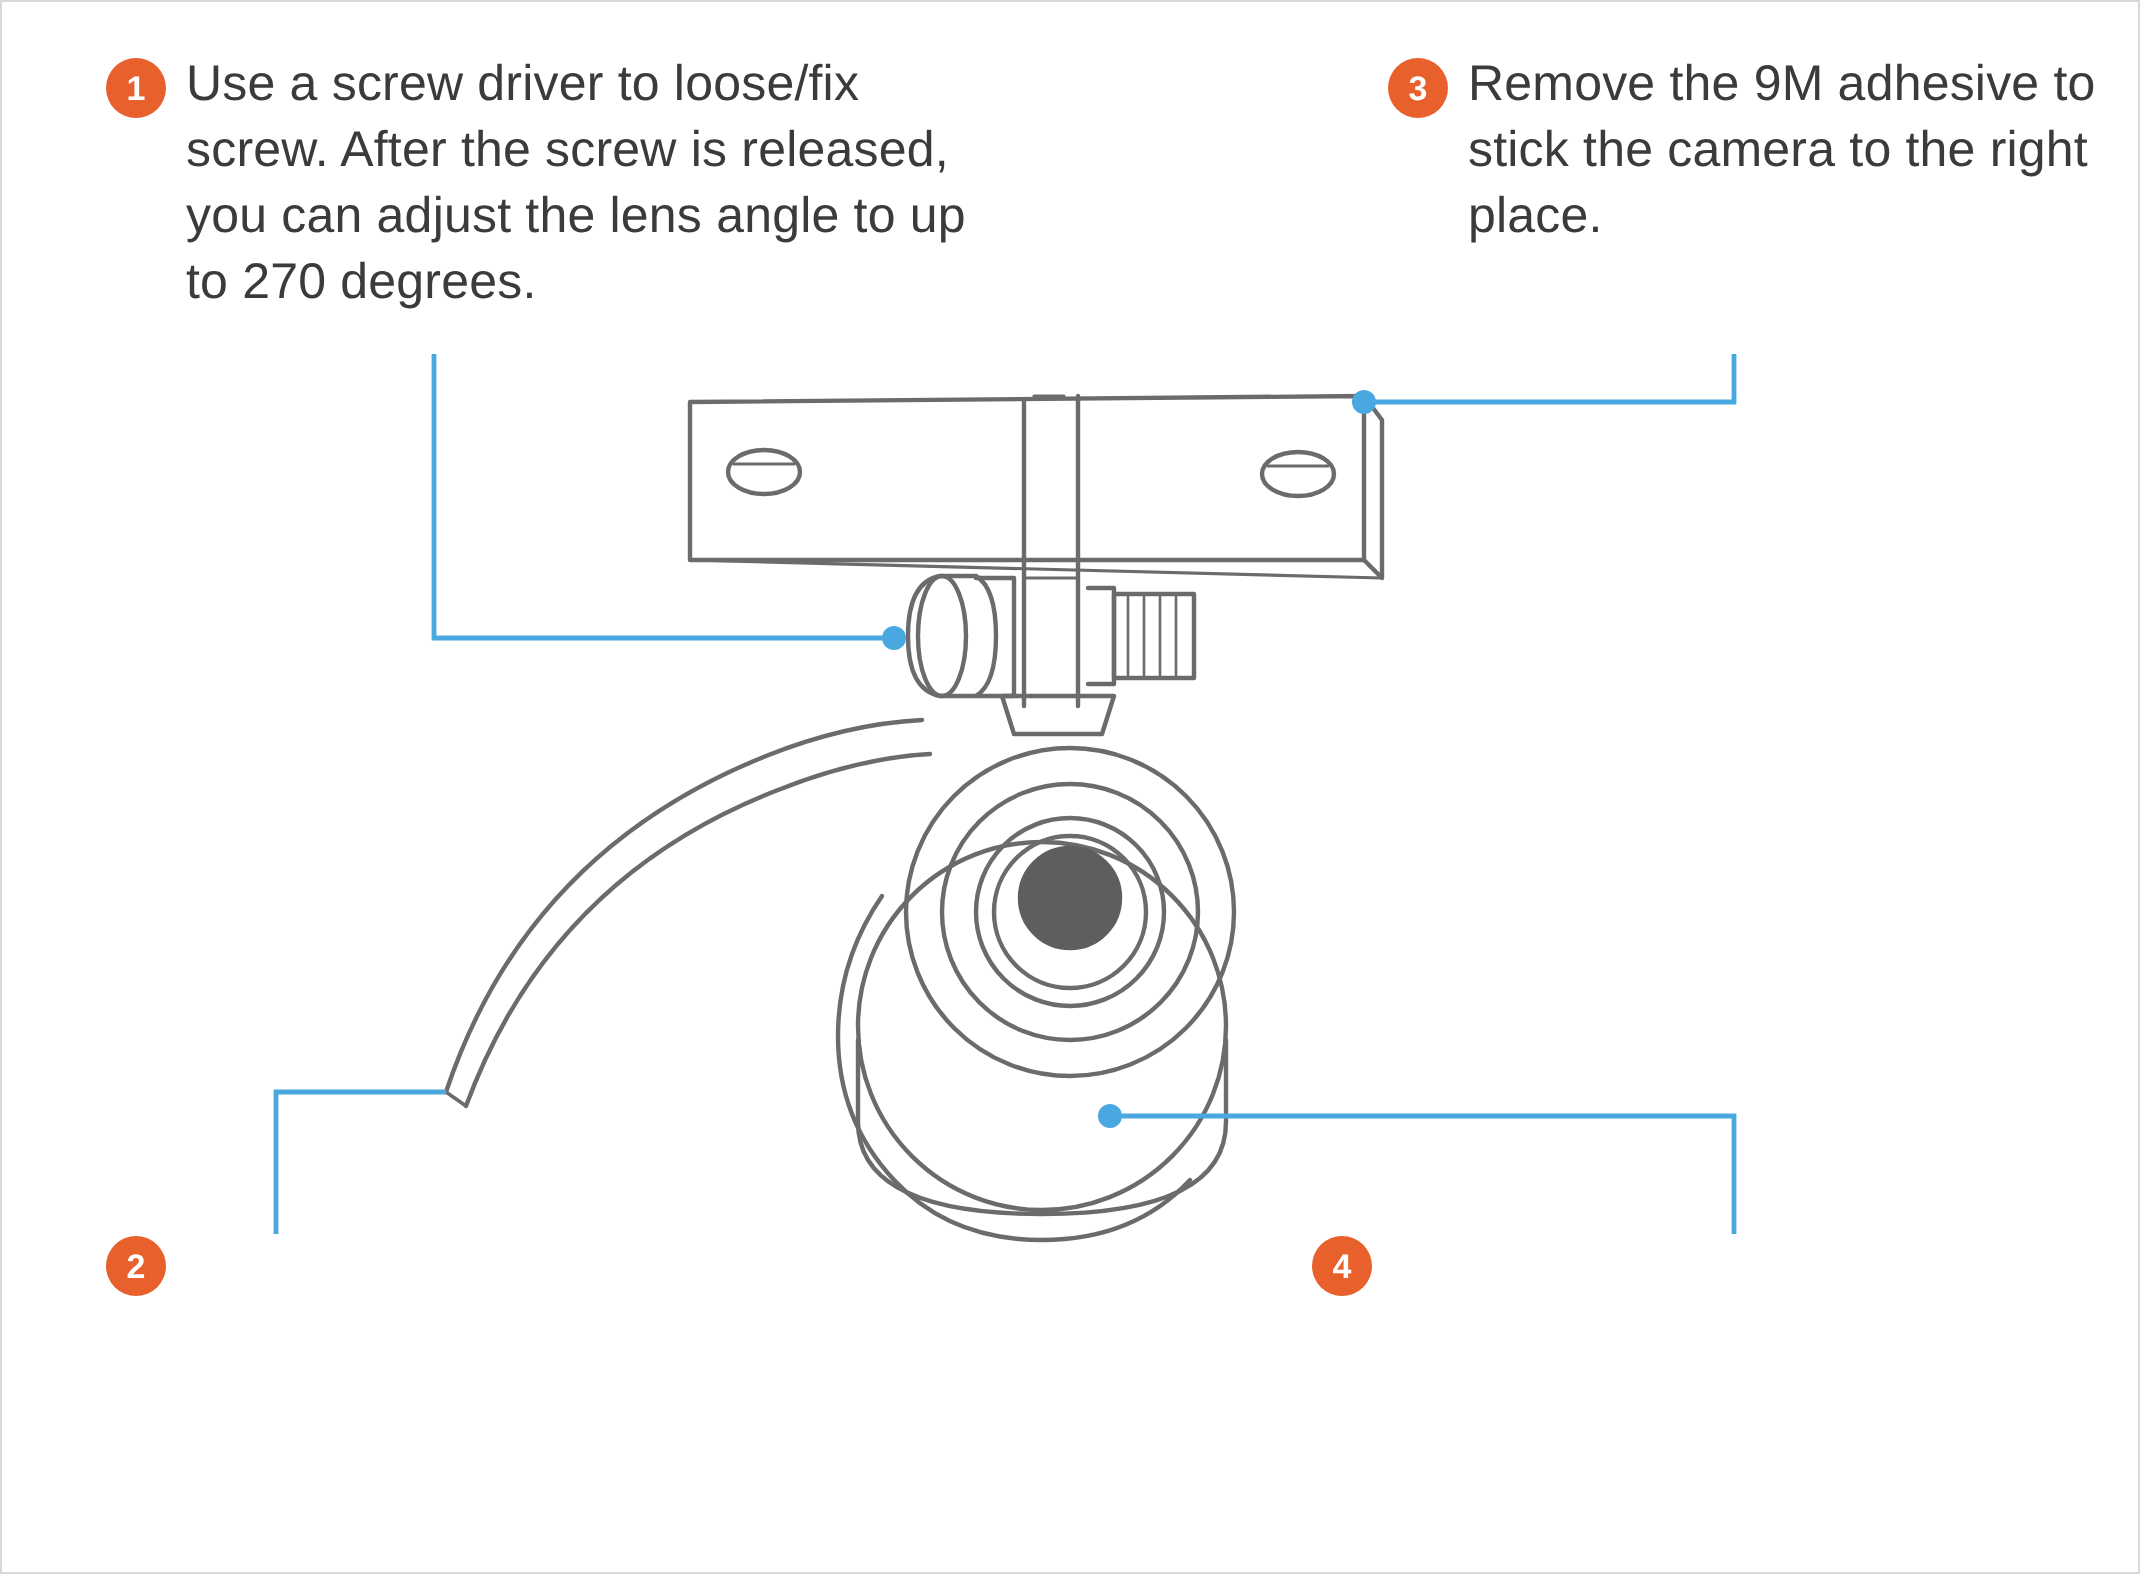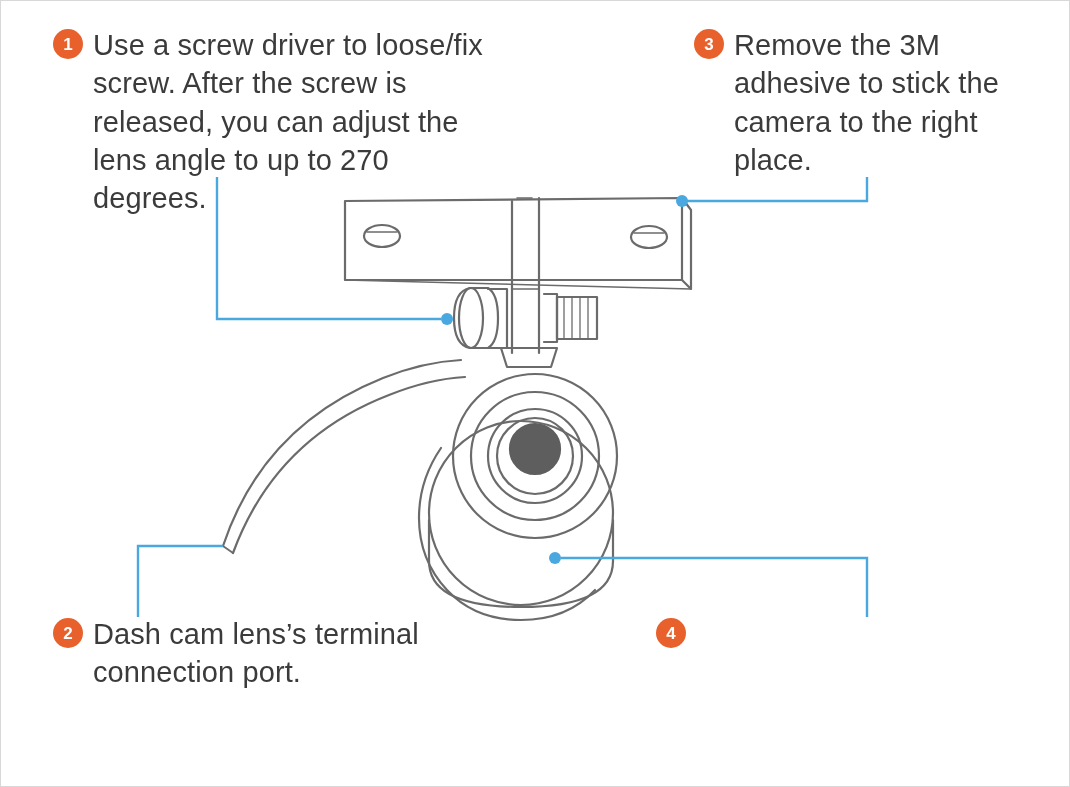--- a/index.html
+++ b/index.html
@@ -42,21 +42,21 @@
     font-size: 17px;
     font-weight: bold;
     display: flex;
     align-items: center;
     justify-content: center;
     line-height: 1;
     margin-top: 3px;
   }
   .callout-text {
     color: #3b3b3b;
-    font-size: 29px;
+    font-size: 25px;
     line-height: 1.32;
     letter-spacing: 0.1px;
   }
   #callout-1 { left: 52px; top: 25px; width: 430px; }
   #callout-2 { left: 52px; top: 614px; width: 400px; }
   #callout-3 { left: 693px; top: 25px; width: 365px; }
   #callout-4 { left: 655px; top: 614px; width: 400px; }
 </style>
 </head>
 <body>
@@ -138,25 +138,24 @@
     </g>
   </svg>
 
   <div class="callout" id="callout-1">
     <div class="badge">1</div>
     <div class="callout-text">Use a screw driver to loose/fix screw. After the screw is released, you can adjust the lens angle to up to 270 degrees.</div>
   </div>
 
   <div class="callout" id="callout-2">
     <div class="badge">2</div>
-    <div class="callout-text">Dash cam lens’s terminal connection port.</div>
   </div>
 
   <div class="callout" id="callout-3">
     <div class="badge">3</div>
-    <div class="callout-text">Remove the 3M adhesive to stick the camera to the right place.</div>
+    <div class="callout-text">Remove the 9M adhesive to stick the camera to the right place.</div>
   </div>
 
   <div class="callout" id="callout-4">
     <div class="badge">4</div>
   </div>
 
 </div>
 
 </body></html>

